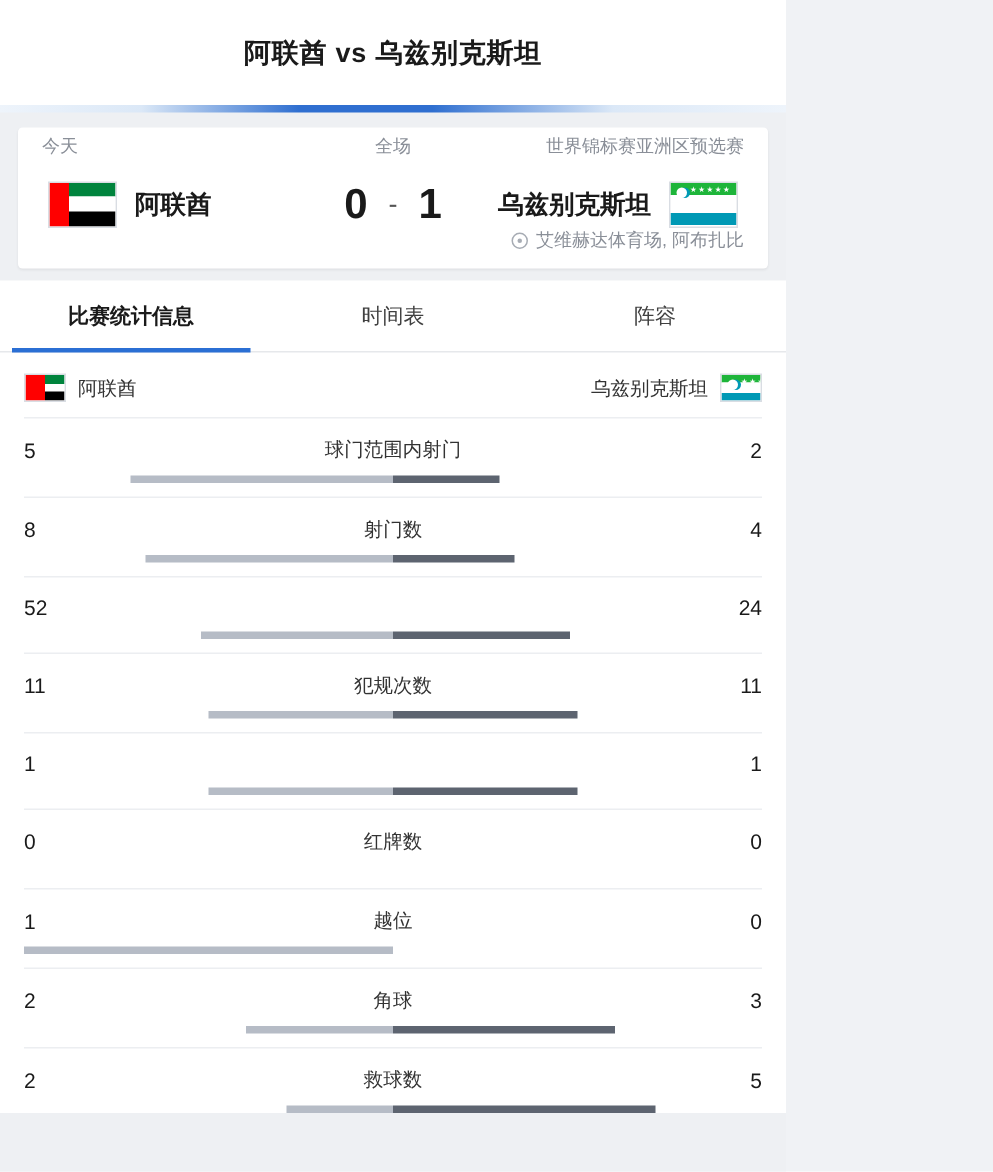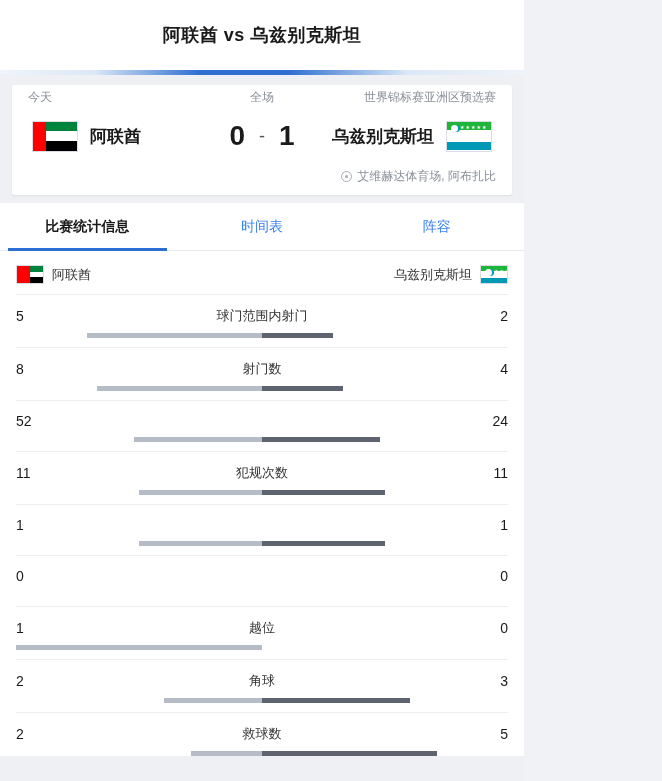--- a/index.html
+++ b/index.html
@@ -112,21 +112,20 @@
     font-size: 28px;
     font-weight: bold;
     color: #1a1a1a;
     display: flex;
     align-items: center;
     gap: 14px;
     flex: none;
   }
   .score .dash { font-size: 18px; color: #555; font-weight: normal; }
   .sc-venue {
-    margin-top: 16px;
     text-align: right;
     font-size: 12px;
     color: #8a8f98;
     display: flex;
     justify-content: flex-end;
     align-items: center;
     gap: 5px;
   }
   .pin {
     display: inline-block;
@@ -152,21 +151,21 @@
     display: flex;
     border-bottom: 1px solid #e6e8eb;
     height: 48px;
   }
   .tab {
     flex: 1;
     display: flex;
     align-items: center;
     justify-content: center;
     font-size: 14px;
-    color: #3b82f6;
+    color: #404040;
     position: relative;
     cursor: pointer;
   }
   .tab.active {
     color: #1a1a1a;
     font-weight: bold;
   }
   .tab.active::after {
     content: "";
     position: absolute;
@@ -399,20 +398,21 @@
                 <div class="bar" style="width: 50%;"></div>
               </div>
               <div class="bar-half right">
                 <div class="bar dark" style="width: 50%;"></div>
               </div>
             </div>
           </div>
           <div class="stat-row">
             <div class="stat-line">
               <div class="stat-val left">0</div>
+              <div class="stat-label">红牌数</div>
               <div class="stat-val right">0</div>
             </div>
             <div class="bars">
               <div class="bar-half left">
                 <div class="bar" style="width: 0%;"></div>
               </div>
               <div class="bar-half right">
                 <div class="bar dark" style="width: 0%;"></div>
               </div>
             </div>

